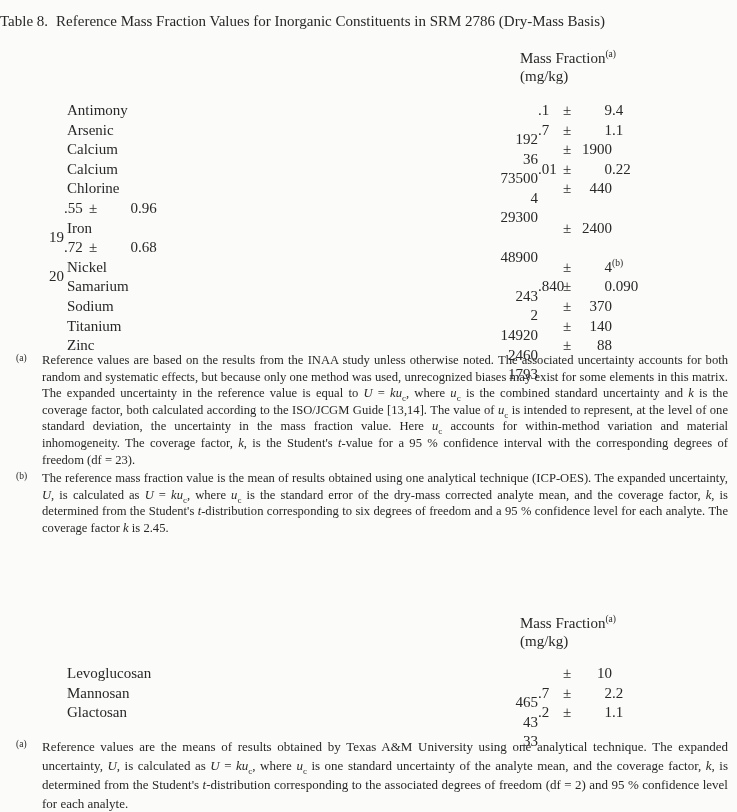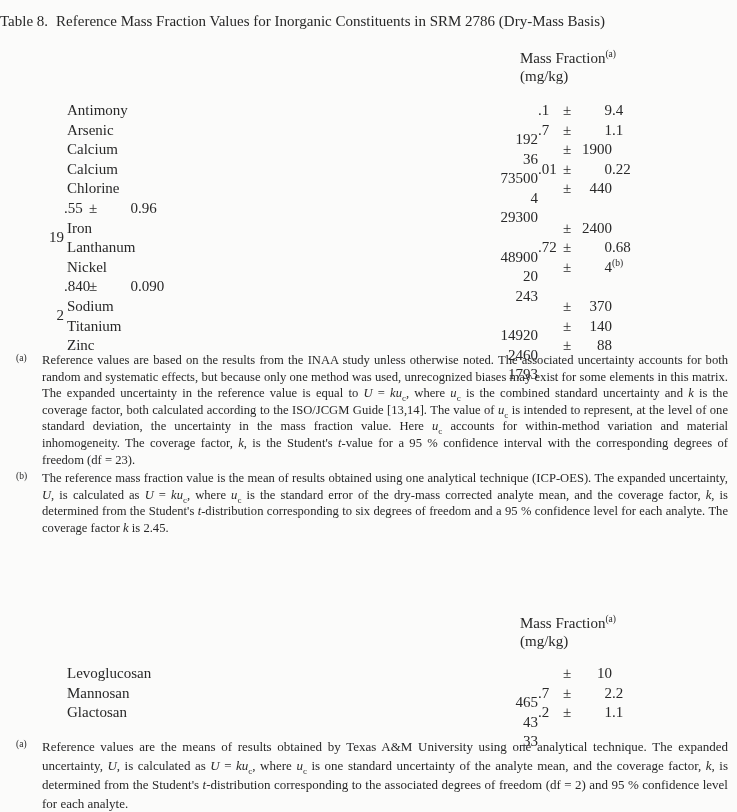--- a/index.html
+++ b/index.html
@@ -120,36 +120,36 @@
       </div>
       <div class="row">
         <span class="rname">Iron</span>
         <span class="vint">48900</span>
         <span class="vfrac"></span>
         <span class="pm">±</span>
         <span class="uint">2400</span>
         <span class="ufrac"></span>
       </div>
       <div class="row">
-        <span class="rname">Lanthanum</span>
         <span class="vint">20</span>
         <span class="vfrac">.72</span>
         <span class="pm">±</span>
         <span class="uint">0</span>
         <span class="ufrac">.68</span>
       </div>
       <div class="row">
         <span class="rname">Nickel</span>
         <span class="vint">243</span>
         <span class="vfrac"></span>
         <span class="pm">±</span>
         <span class="uint">4</span>
         <span class="ufrac"><sup class="sm">(b)</sup></span>
       </div>
       <div class="row">
+        <span class="rname">Samarium</span>
         <span class="vint">2</span>
         <span class="vfrac">.840</span>
         <span class="pm">±</span>
         <span class="uint">0</span>
         <span class="ufrac">.090</span>
       </div>
       <div class="row">
         <span class="rname">Sodium</span>
         <span class="vint">14920</span>
         <span class="vfrac"></span>

